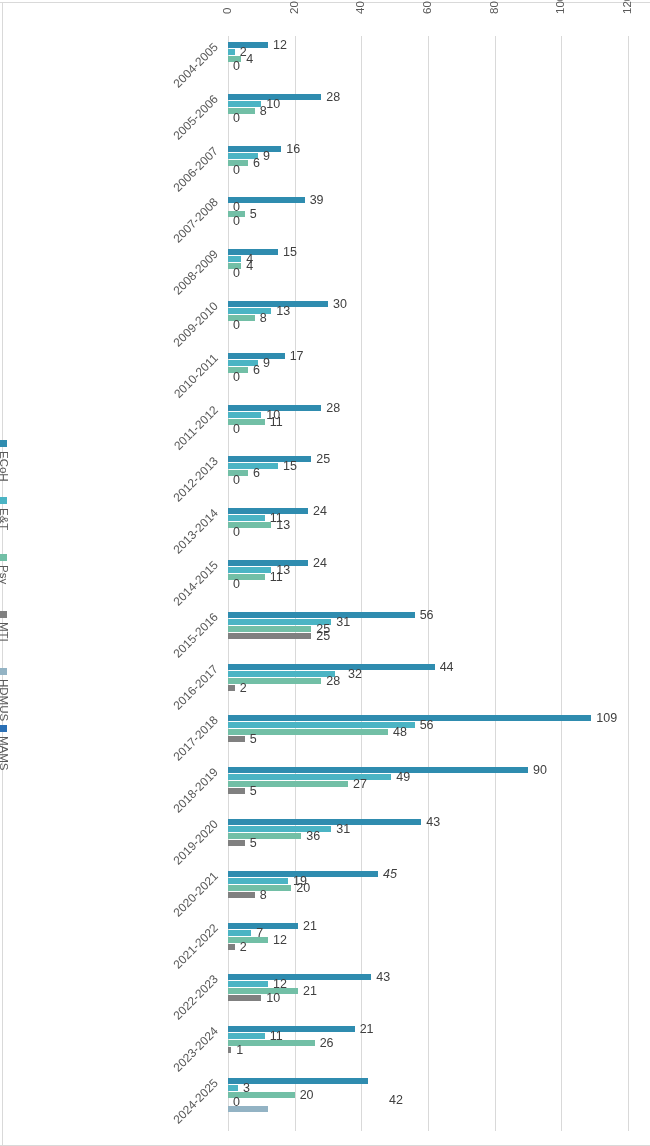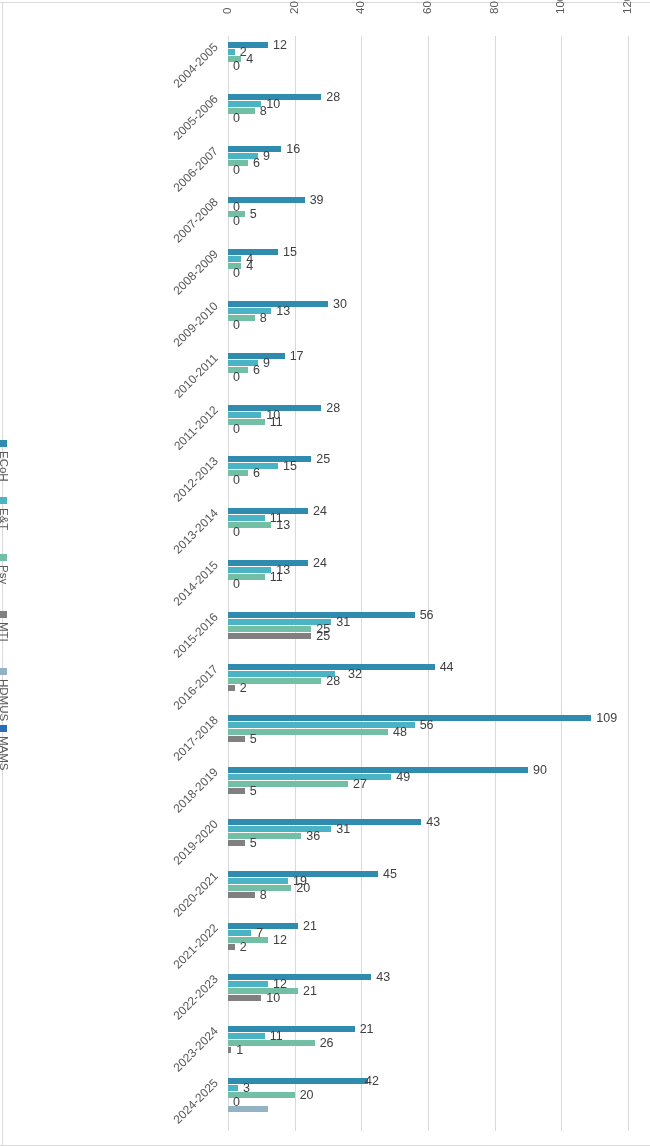--- a/index.html
+++ b/index.html
@@ -493,21 +493,21 @@
         </div>
         <div class="bar-row">
           <div class="bar" style="width: 16.6667px; background: rgb(128, 128, 128);"></div>
           <div class="bar-label" style="left: 16.6667px;">5</div>
         </div>
       </div>
       <div class="ycat" style="left: -232px; width: 220px; top: 830.8px;">2020-2021</div>
       <div class="group" style="top: 834.8px;">
         <div class="bar-row">
           <div class="bar" style="width: 150px; background: rgb(47, 140, 175);"></div>
-          <div class="bar-label" style="left: 150px;">45</div>
+          <div class="bar-label" style="left: 150px; font-style: italic;">45</div>
         </div>
         <div class="bar-row">
           <div class="bar" style="width: 60px; background: rgb(75, 180, 196);"></div>
           <div class="bar-label" style="left: 60px;">19</div>
         </div>
         <div class="bar-row">
           <div class="bar" style="width: 63.3333px; background: rgb(114, 191, 166);"></div>
           <div class="bar-label" style="left: 63.3333px;">20</div>
         </div>
         <div class="bar-row">
@@ -569,21 +569,21 @@
         </div>
         <div class="bar-row">
           <div class="bar" style="width: 3.33333px; background: rgb(128, 128, 128);"></div>
           <div class="bar-label" style="left: 3.33333px;">1</div>
         </div>
       </div>
       <div class="ycat" style="left: -232px; width: 220px; top: 1038px;">2024-2025</div>
       <div class="group" style="top: 1042px;">
         <div class="bar-row">
           <div class="bar" style="width: 140px; background: rgb(47, 140, 175);"></div>
-          <div class="bar-label" style="left: 132px;">42</div>
+          <div class="bar-label" style="left: 156px; margin-top: 19px;">42</div>
         </div>
         <div class="bar-row">
           <div class="bar" style="width: 10px; background: rgb(75, 180, 196);"></div>
           <div class="bar-label" style="left: 10px;">3</div>
         </div>
         <div class="bar-row">
           <div class="bar" style="width: 66.6667px; background: rgb(114, 191, 166);"></div>
           <div class="bar-label" style="left: 66.6667px;">20</div>
         </div>
         <div class="bar-row">

